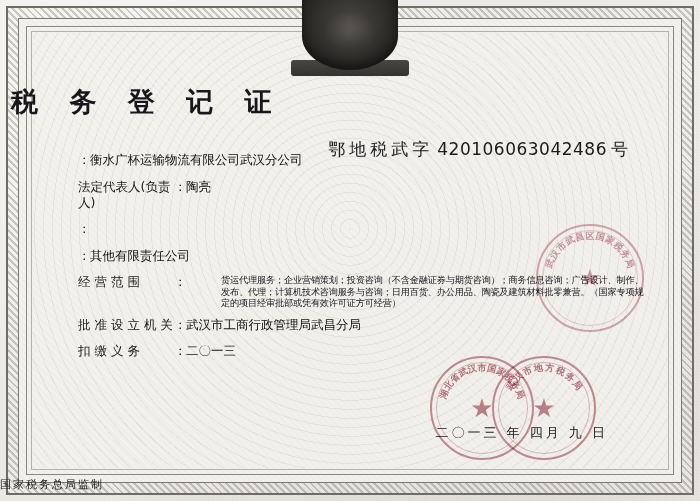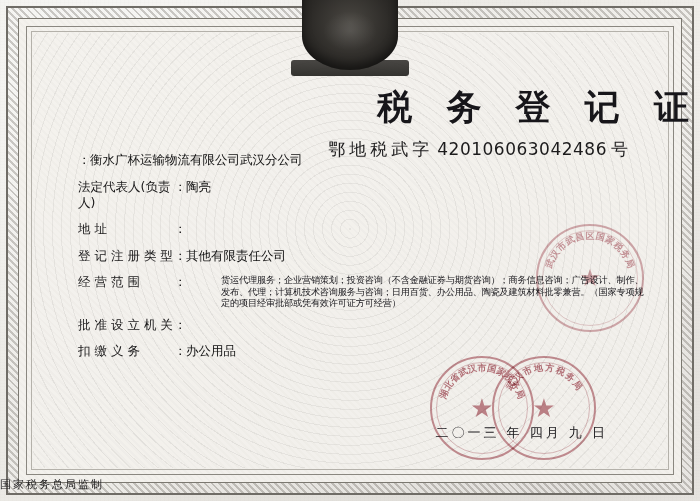--- a/index.html
+++ b/index.html
@@ -113,23 +113,23 @@
     border-radius: 3px;
     opacity: .92;
   }
 
   
   .title {
     position: absolute;
     left: 0;
     right: 0;
     top: 84px;
-    text-align: right;
+    text-align: left;
     font-family: "DejaVu Serif", serif;
-    font-size: 35px;
+    font-size: 27px;
     font-weight: bold;
     letter-spacing: 11px;
     color: #17161a;
     text-indent: 11px;
   }
 
   
   .certno {
     position: absolute;
     right: 68px;
@@ -295,45 +295,44 @@
       <div class="value">衡水广杯运输物流有限公司武汉分公司</div>
     </div>
 
     <div class="row">
       <div class="label">法定代表人(负责人)</div>
       <div class="colon">：</div>
       <div class="value">陶亮</div>
     </div>
 
     <div class="row">
-      <div class="label">地          址</div>
-      <div class="colon">：</div>
-    </div>
-
-    <div class="row">
-      <div class="label">登 记 注 册 类 型</div>
+      <div class="colon">：</div>
+    </div>
+
+    <div class="row">
       <div class="colon">：</div>
       <div class="value">其他有限责任公司</div>
     </div>
 
     <div class="row tall">
       <div class="label">经 营 范 围</div>
       <div class="colon">：</div>
       <div class="value small">货运代理服务；企业营销策划；投资咨询（不含金融证券与期货咨询）；商务信息咨询；广告设计、制作、发布、代理；计算机技术咨询服务与咨询；日用百货、办公用品、陶瓷及建筑材料批零兼营。（国家专项规定的项目经审批部或凭有效许可证方可经营）</div>
     </div>
 
     <div class="row">
       <div class="label">批 准 设 立 机 关</div>
       <div class="colon">：</div>
+      <div class="value">武汉市工商行政管理局武昌分局</div>
     </div>
 
     <div class="row">
       <div class="label">扣 缴 义 务</div>
       <div class="colon">：</div>
-      <div class="value">办公用品</div>
+      <div class="value">二〇一三</div>
     </div>
 
   </div>
 
   <div class="seal seal-faint" id="seal-upper-right">
     <div class="seal-ring"></div>
     <div class="star">★</div>
   <div class="seal-text">
         <span style="transform: translate(-39.4671px, -14.3648px) rotate(-70deg) translate(-50%, -50%);">武</span>
         <span style="transform: translate(-34.8196px, -23.4861px) rotate(-56deg) translate(-50%, -50%);">汉</span>

